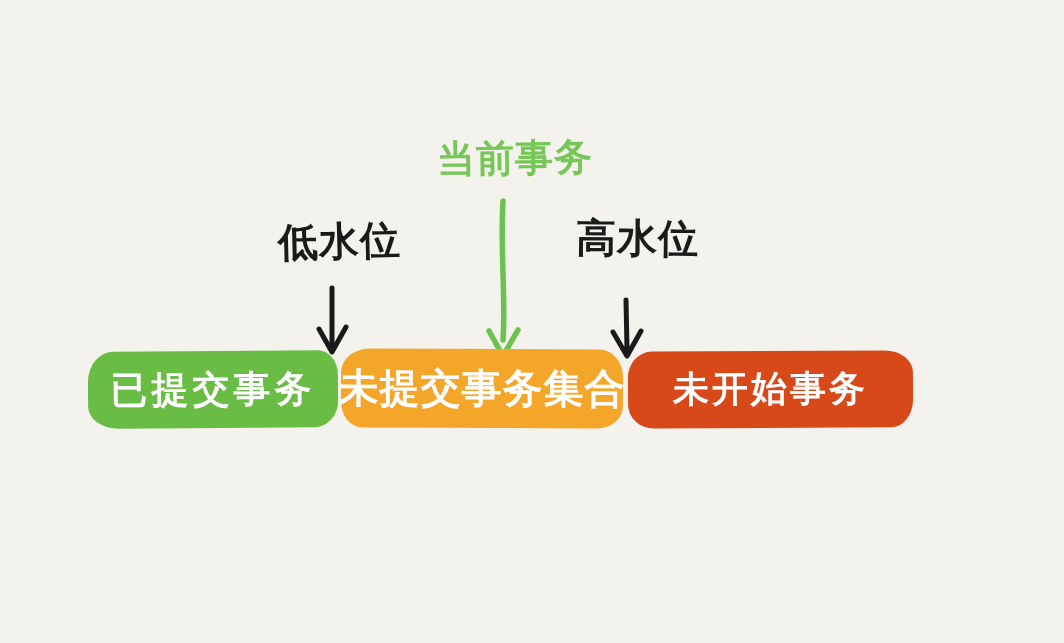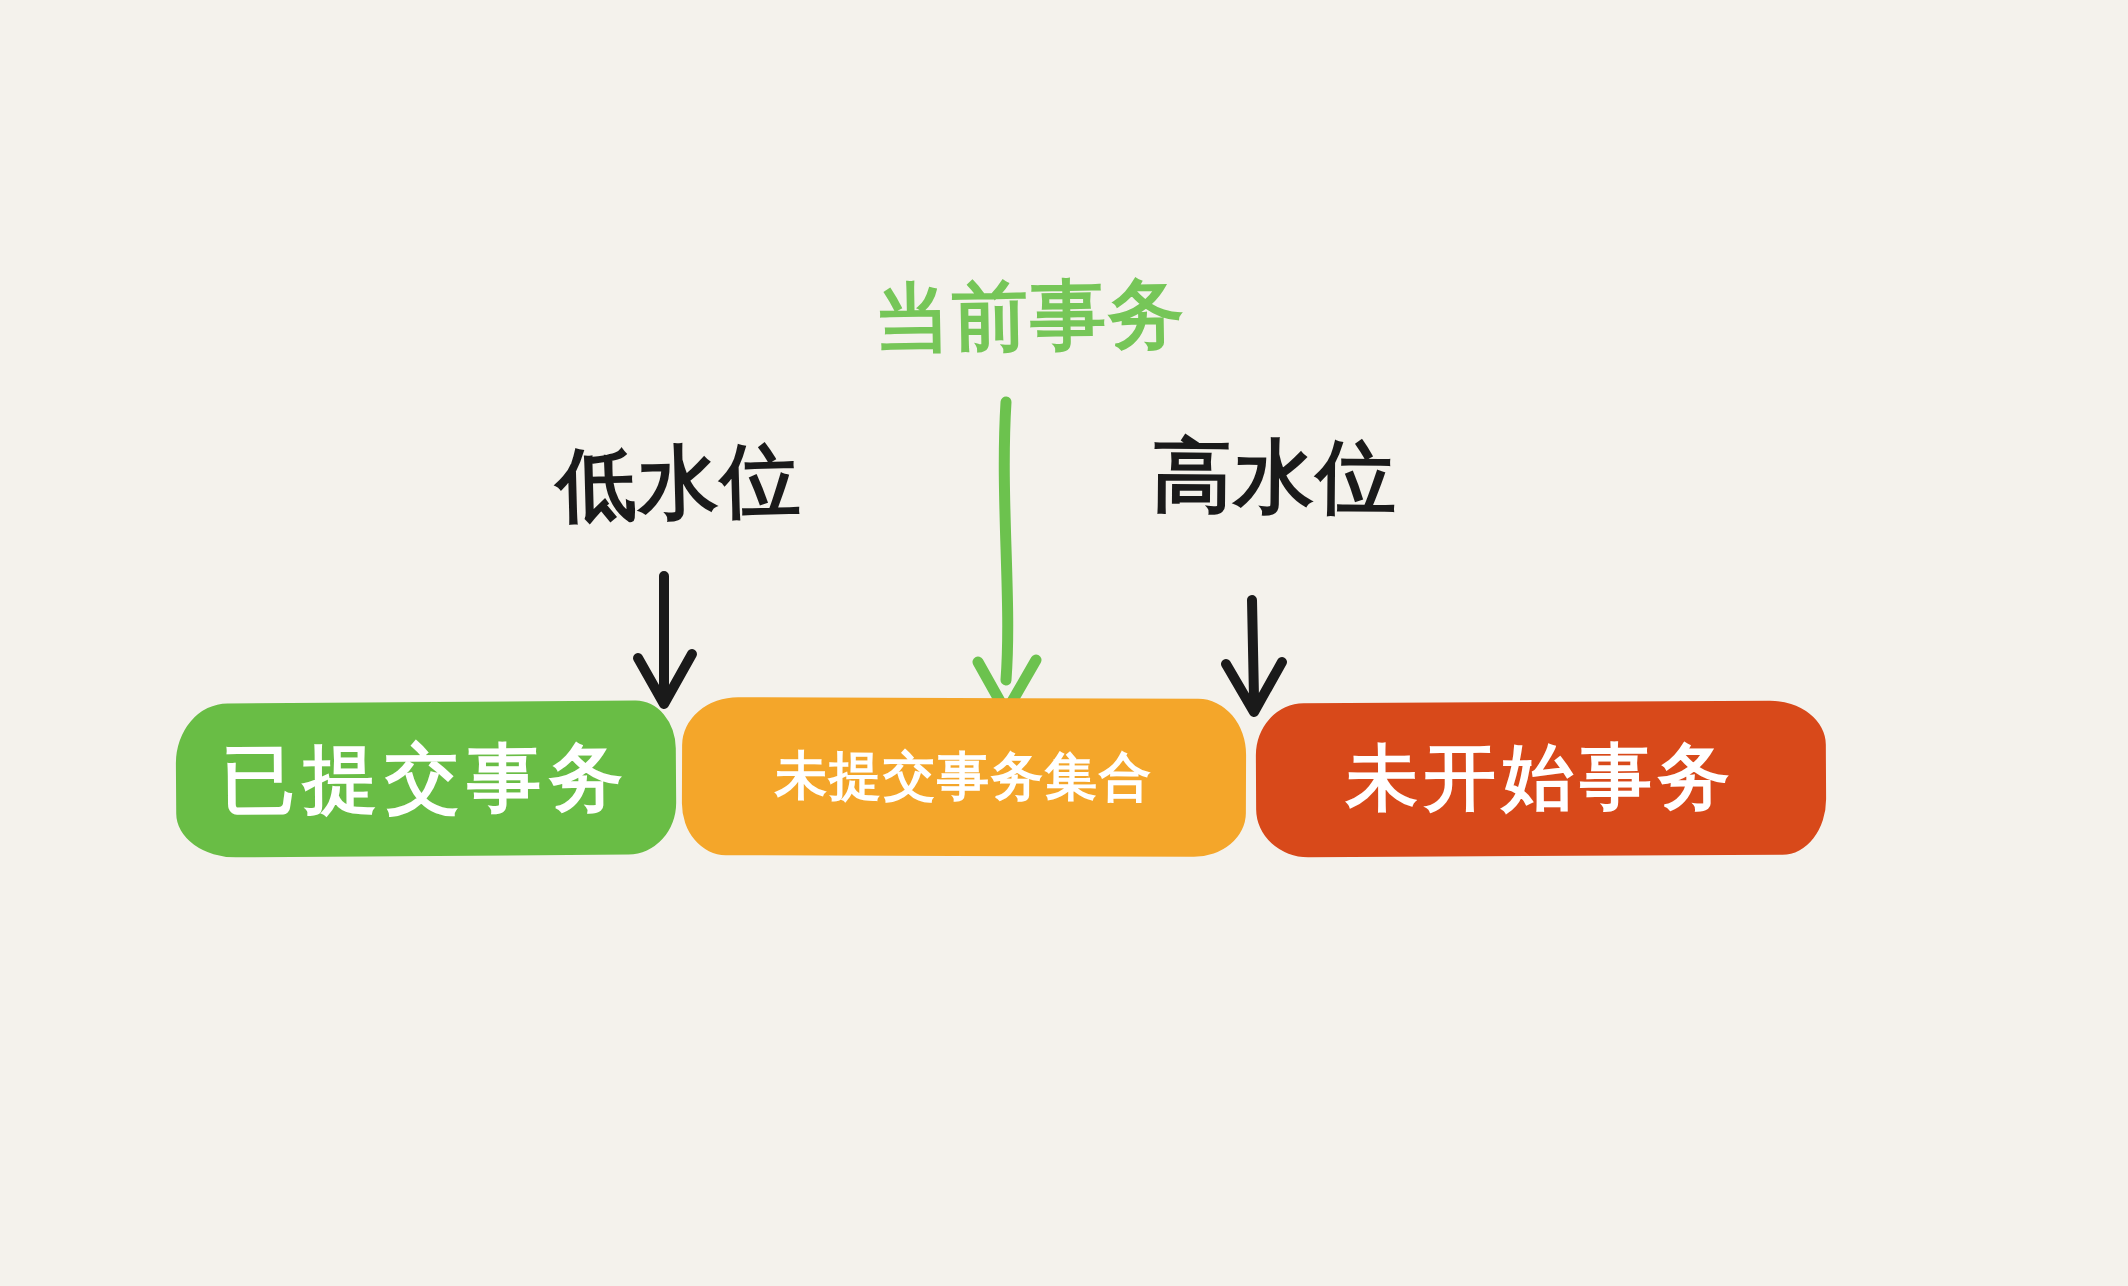--- a/index.html
+++ b/index.html
@@ -68,21 +68,21 @@
     font-size: 37px;
     letter-spacing: 4px;
     border-radius: 26px 20px 24px 30px / 30px 24px 26px 22px;
     transform: rotate(-0.4deg);
   }
   .bar-uncommitted {
     left: 341px;
     top: 349px;
     width: 282px;
     height: 79px;
-    font-size: 26px;
+    font-size: 40px;
     letter-spacing: 1px;
     border-radius: 28px 24px 26px 22px / 24px 28px 22px 26px;
     transform: rotate(0.2deg);
   }
   .bar-notstarted {
     left: 628px;
     width: 285px;
     font-size: 36px;
     letter-spacing: 3px;
     border-radius: 24px 28px 22px 26px / 26px 22px 28px 24px;

